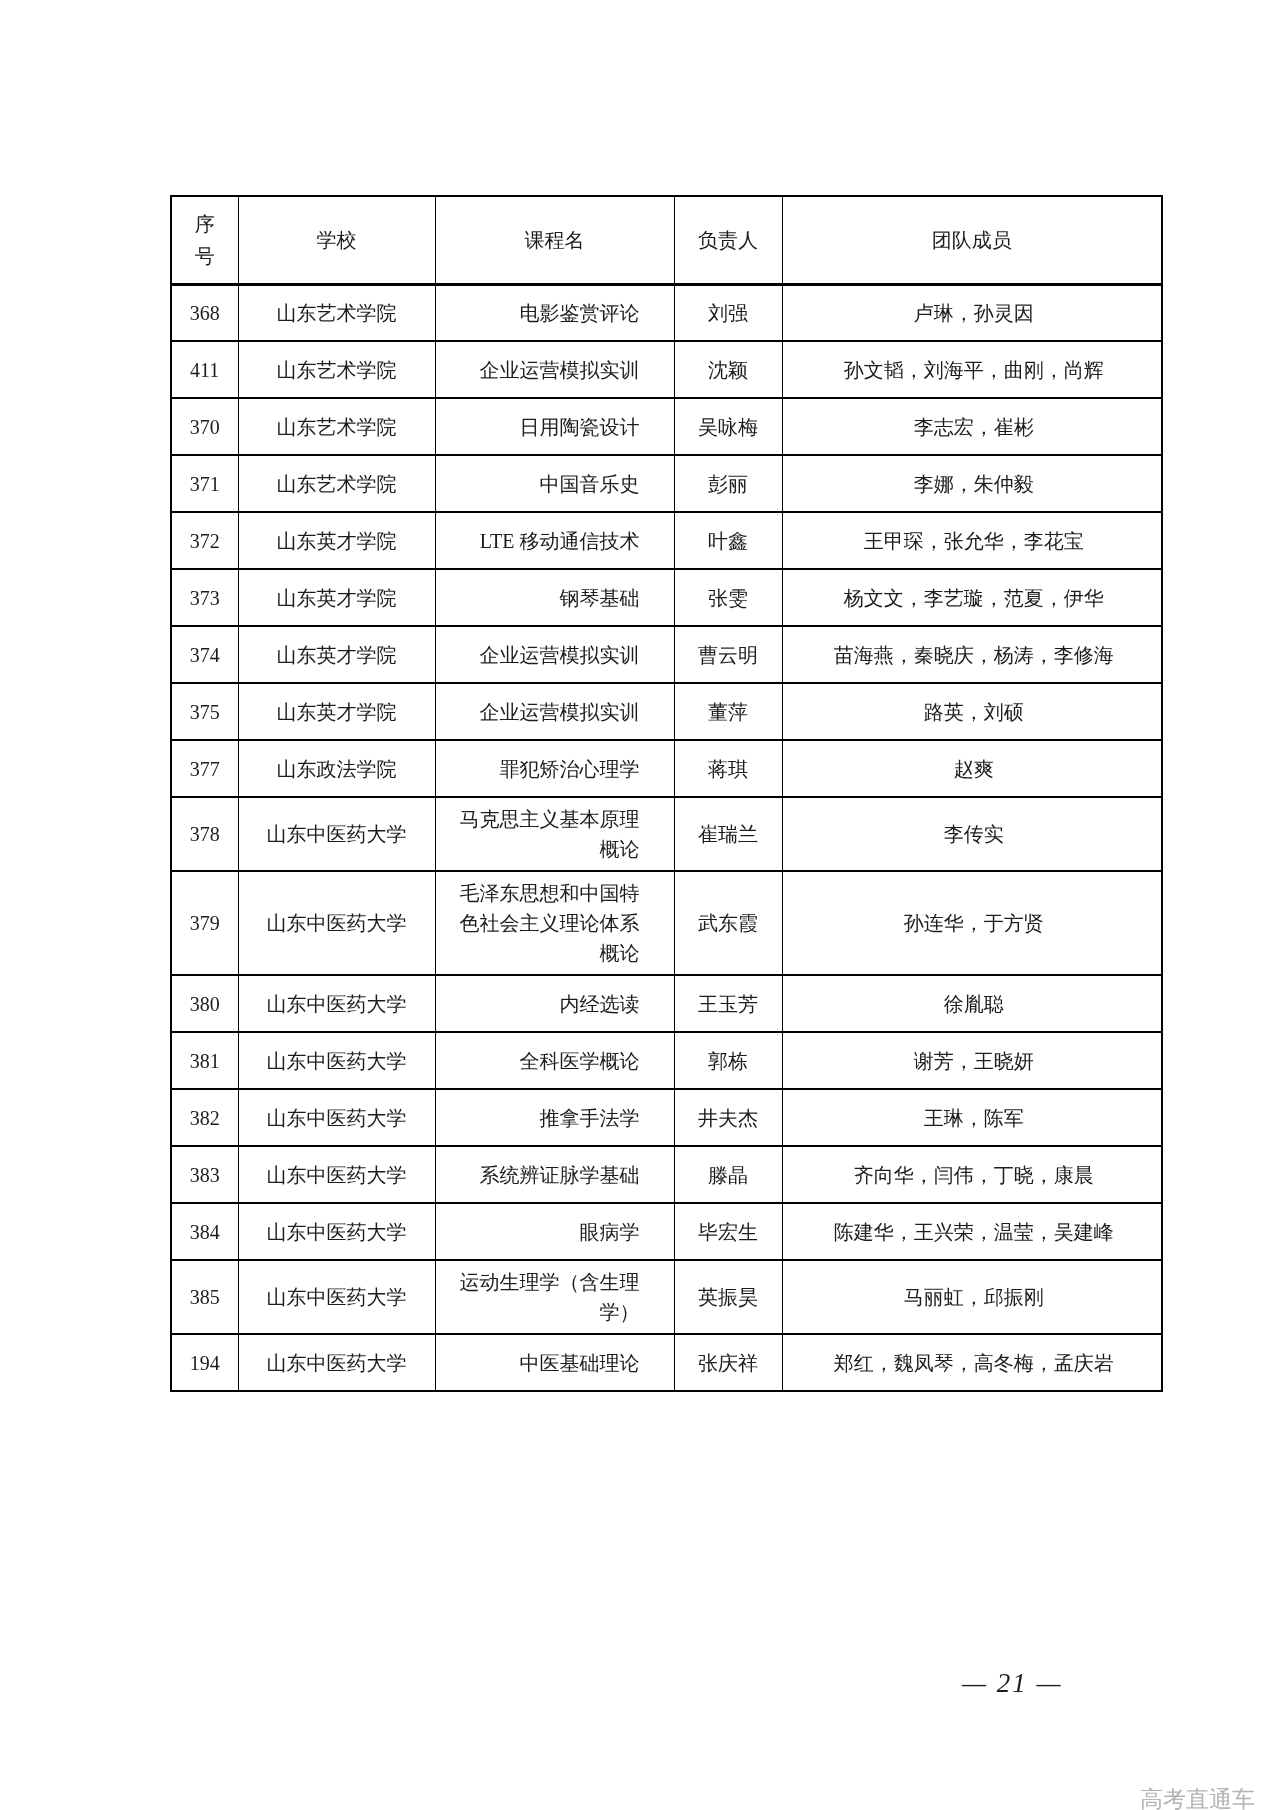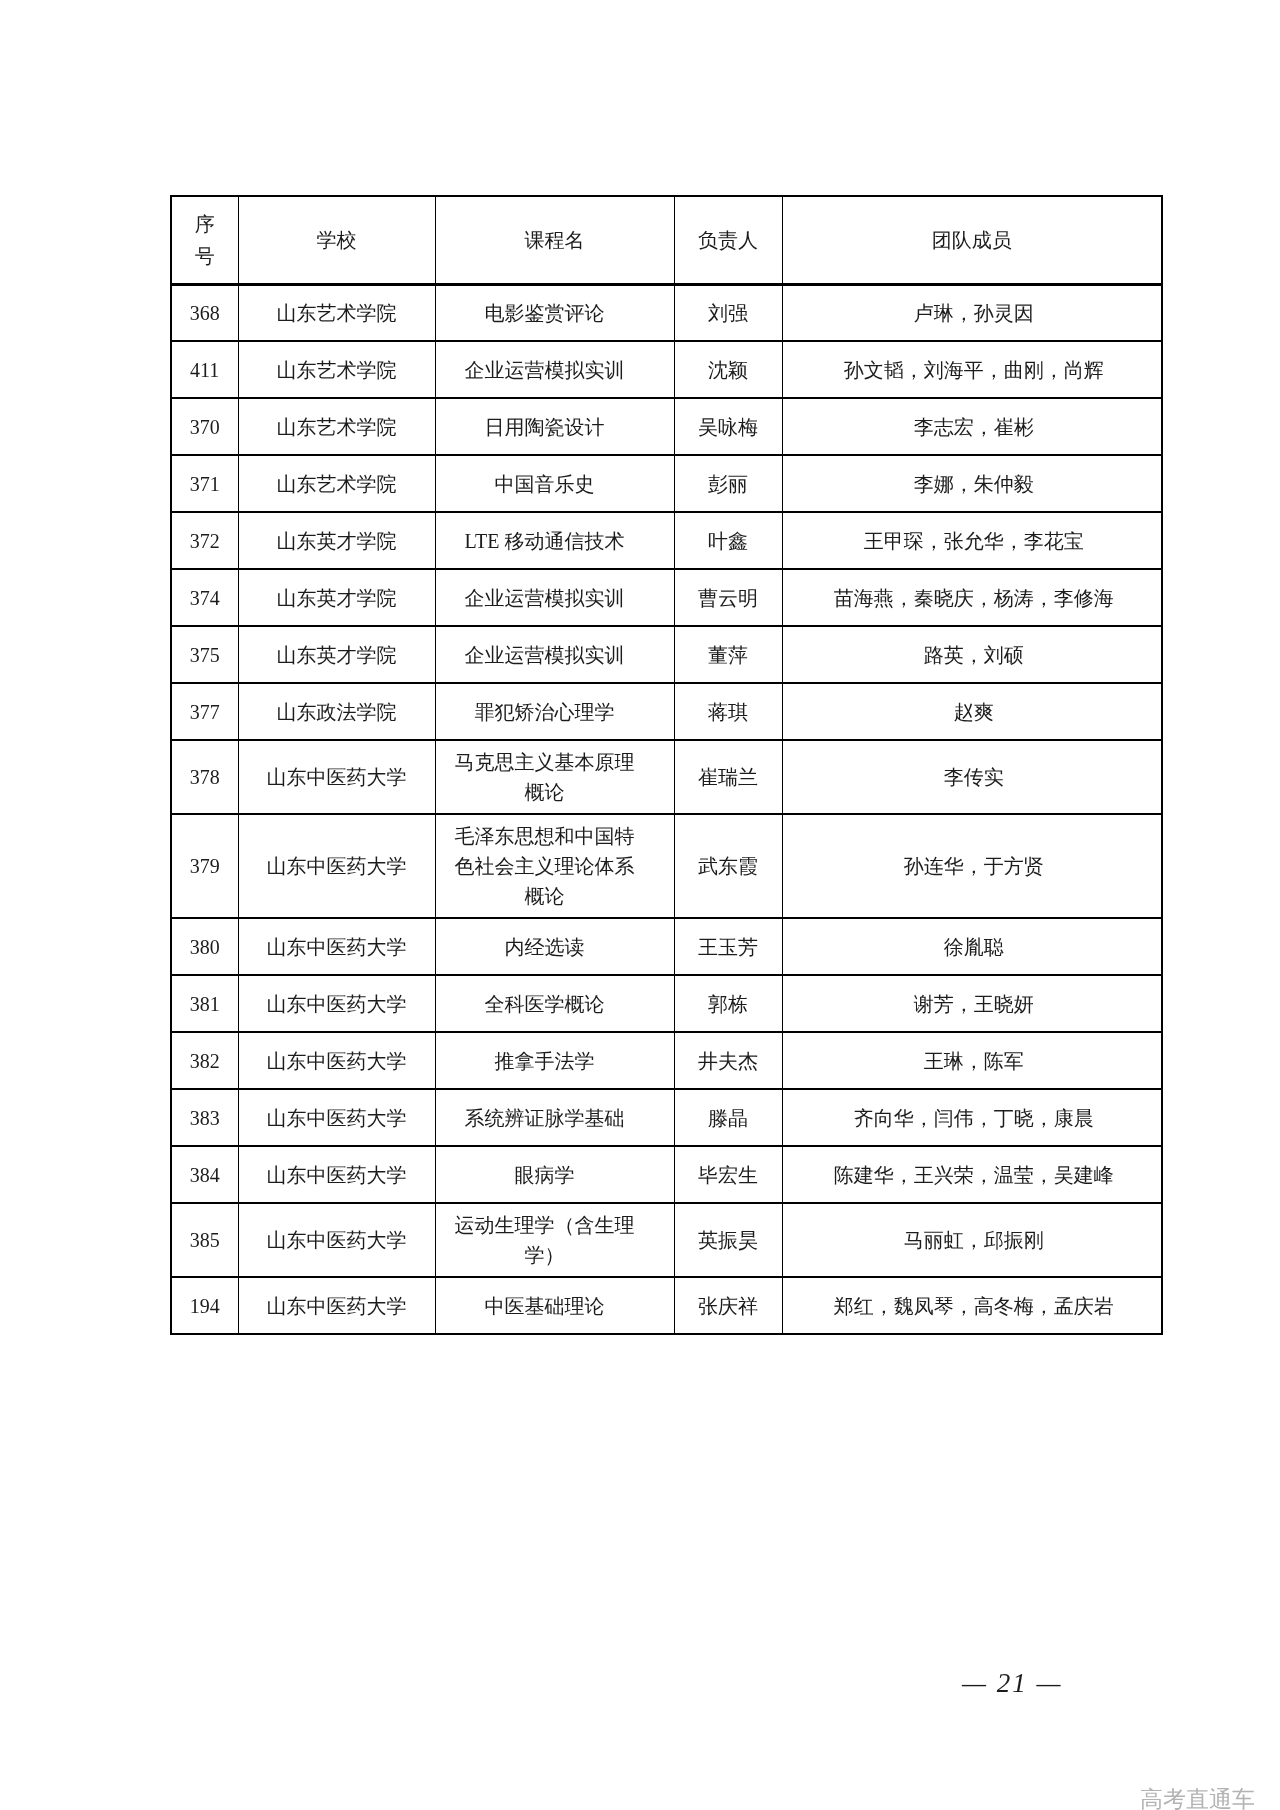--- a/index.html
+++ b/index.html
@@ -48,21 +48,21 @@
     text-align: center;
     border-bottom: 3px solid #000;
   }
   .course-table td { height: 57px; }
 
   .course-table td.cell-no,
   .course-table td.cell-school,
   .course-table td.cell-leader { text-align: center; }
 
   .course-table td.cell-course {
-    text-align: center;
+    text-align: right;
     padding-left: 14px;
     padding-right: 34px;   
   }
   .course-table td.cell-team {
     text-align: center;
     padding-left: 14px;
     padding-right: 10px;
   }
   
   table.course-table { border: 2px solid #000; }
@@ -152,20 +152,27 @@
         </tr>
 
         <tr>
           <td class="cell-no">372</td>
           <td class="cell-school">山东英才学院</td>
           <td class="cell-course">LTE 移动通信技术</td>
           <td class="cell-leader">叶鑫</td>
           <td class="cell-team">王甲琛，张允华，李花宝</td>
         </tr>
 
+        <tr>
+          <td class="cell-no">373</td>
+          <td class="cell-school">山东英才学院</td>
+          <td class="cell-course">钢琴基础</td>
+          <td class="cell-leader">张雯</td>
+          <td class="cell-team">杨文文，李艺璇，范夏，伊华</td>
+        </tr>
 
         <tr>
           <td class="cell-no">374</td>
           <td class="cell-school">山东英才学院</td>
           <td class="cell-course">企业运营模拟实训</td>
           <td class="cell-leader">曹云明</td>
           <td class="cell-team">苗海燕，秦晓庆，杨涛，李修海</td>
         </tr>
 
         <tr>

